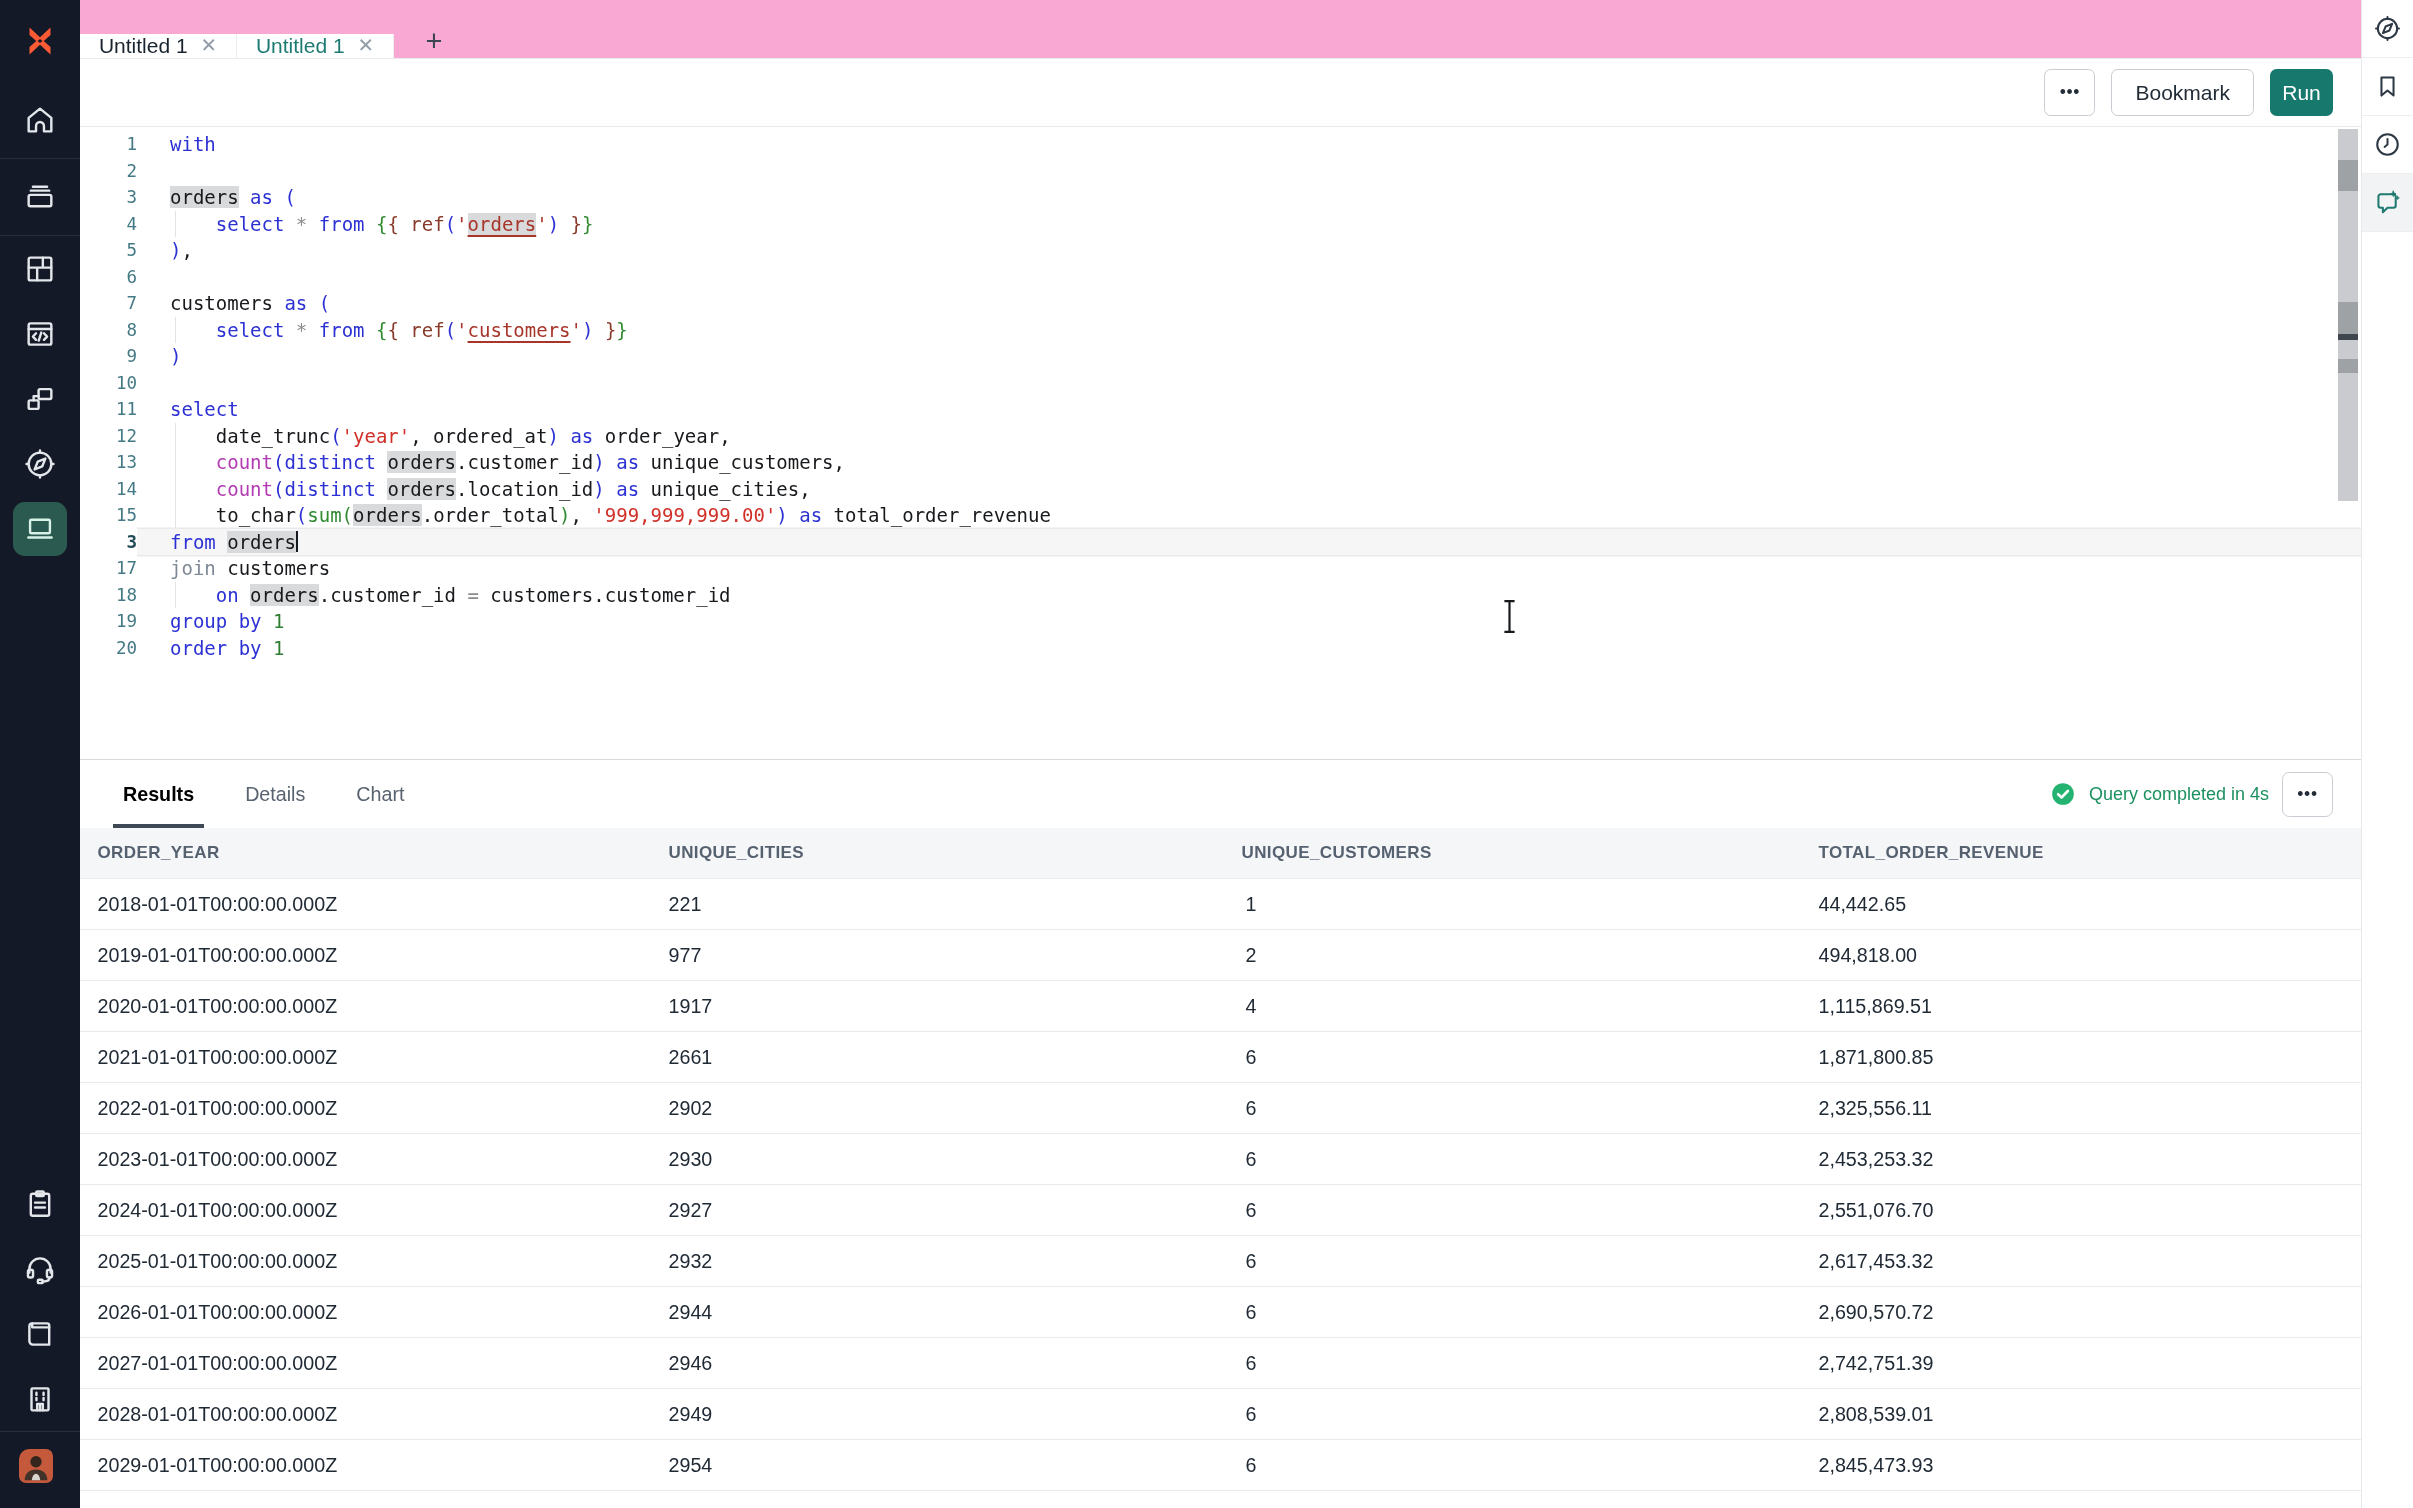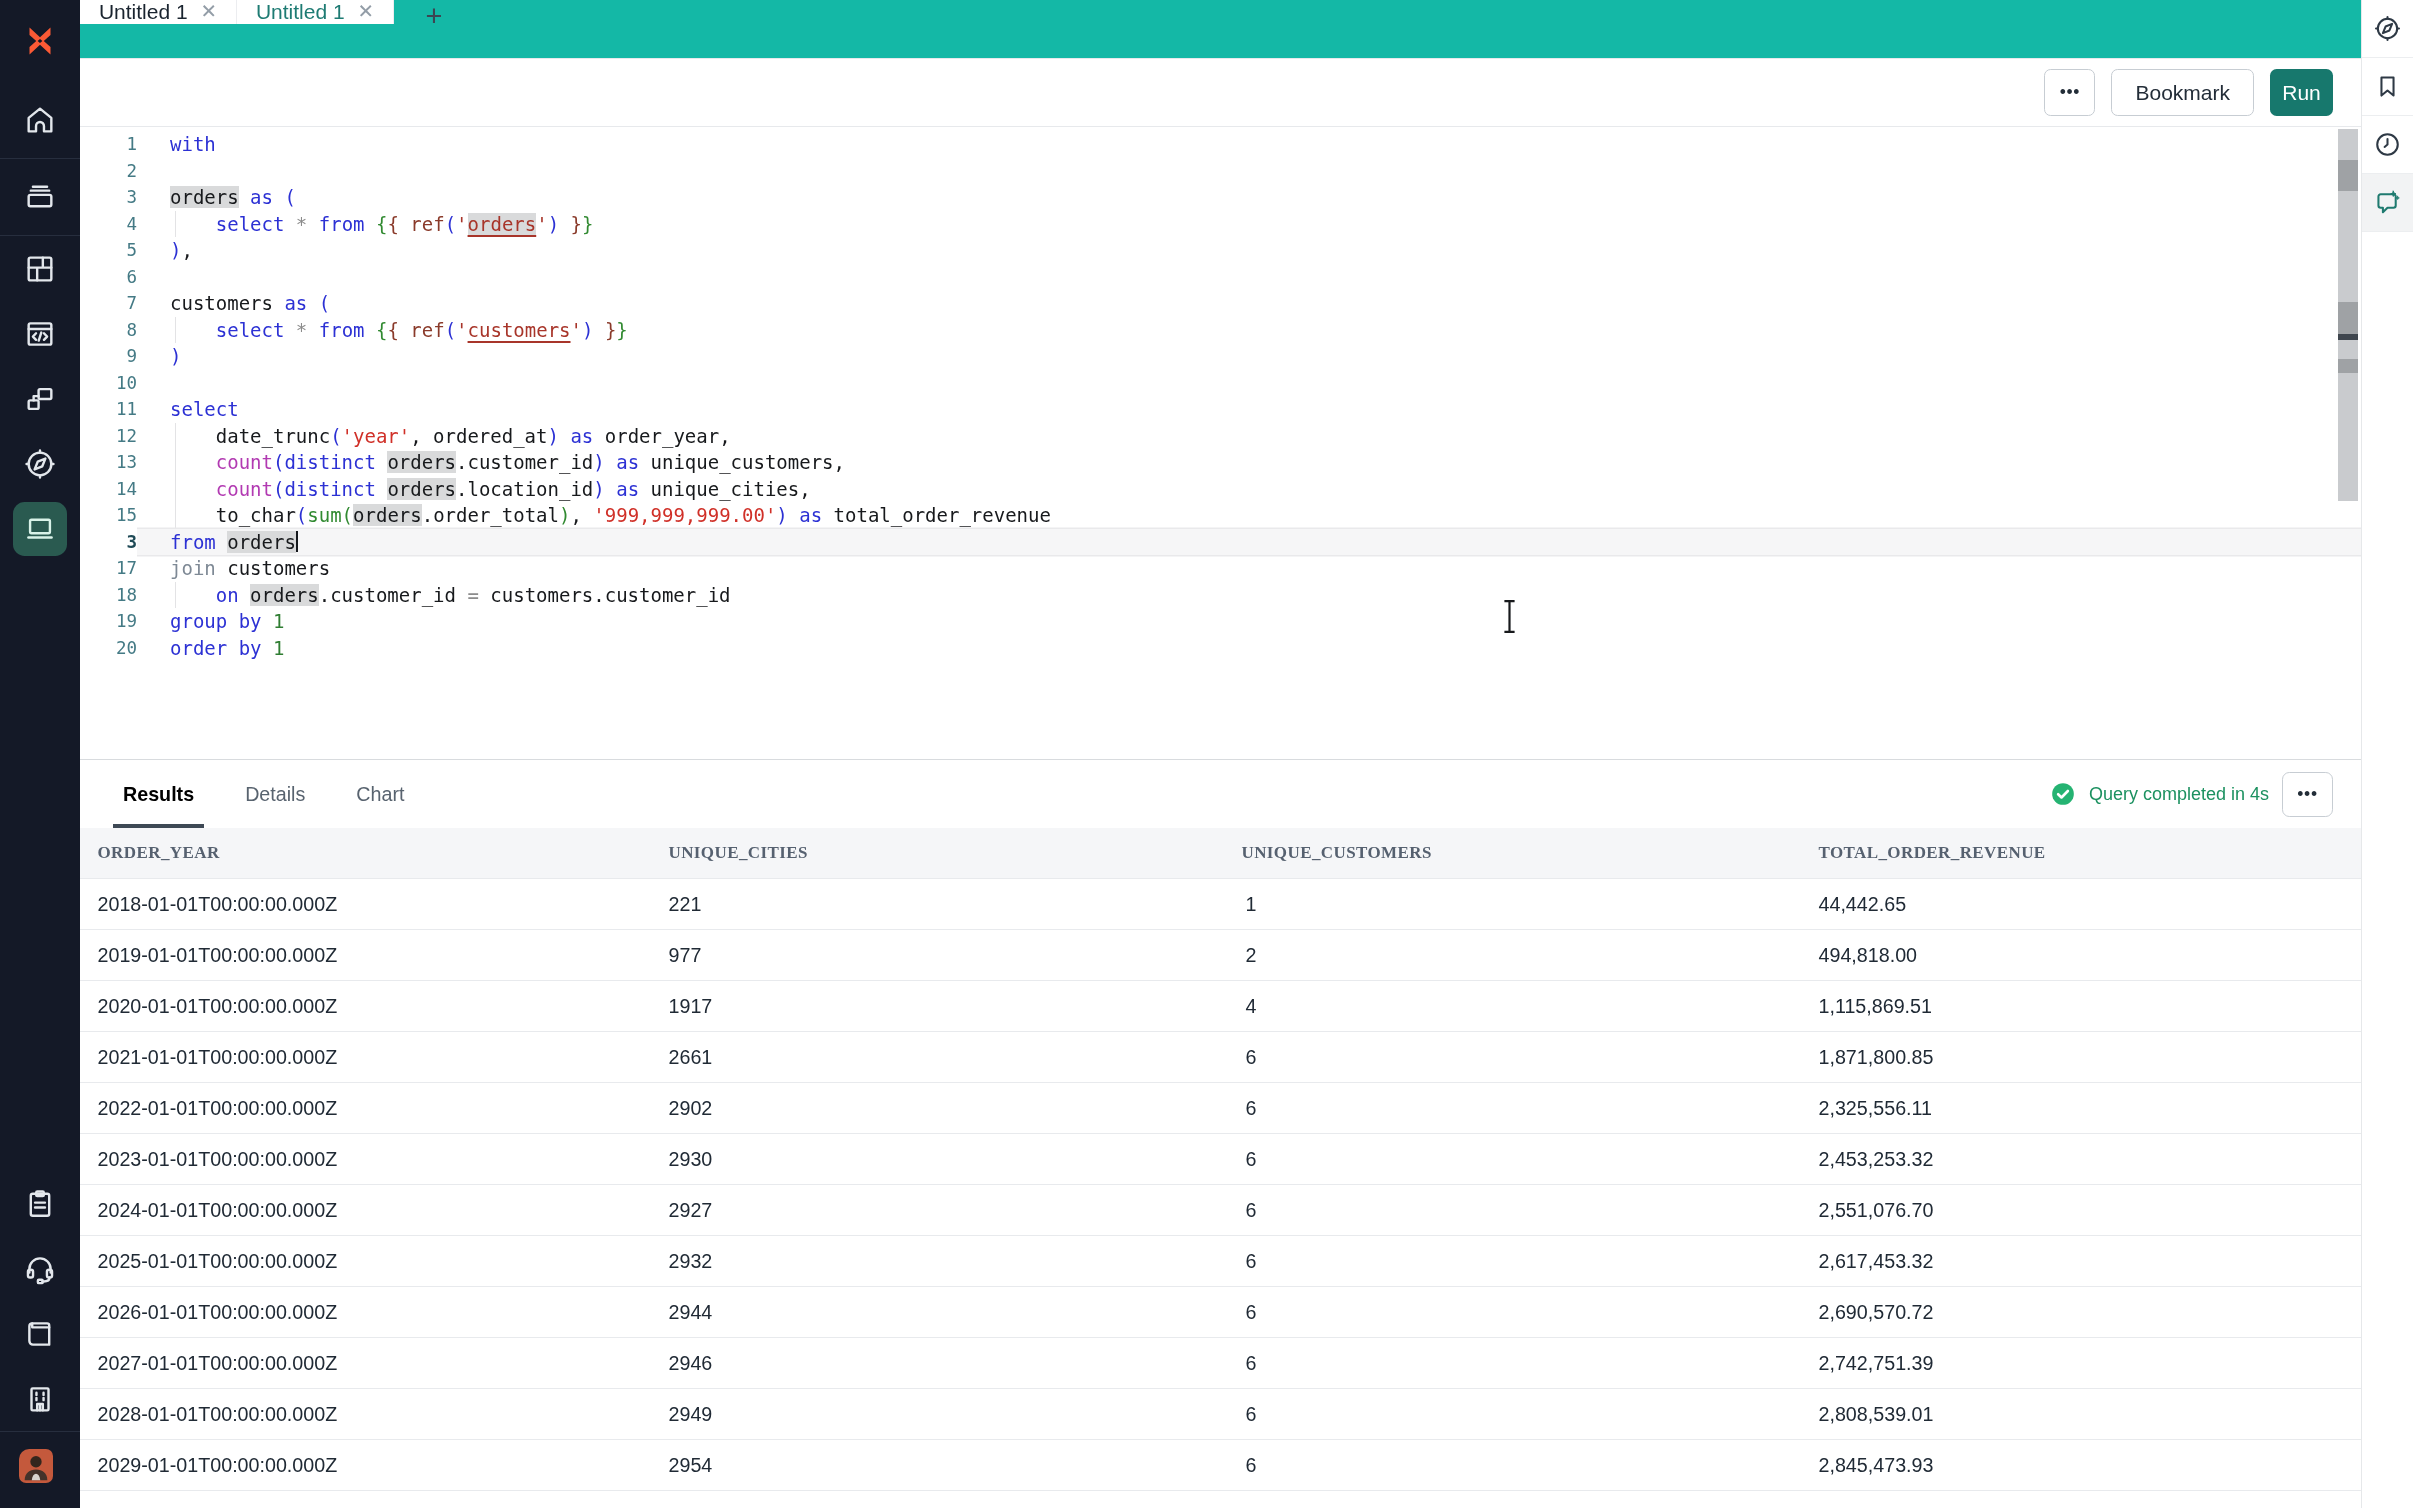--- a/index.html
+++ b/index.html
@@ -17,21 +17,21 @@
   .lr-reg { height:65px; }
   .rail-active-pill { width:54px; height:54px; border-radius:11.7px; background:#2a5a50;
     display:flex; align-items:center; justify-content:center; color:#d9f2e8; }
   .rail-active-pill svg { width:34px; height:34px; }
   .left-spacer { flex:1; }
   .avatar { width:42px; height:42px; border-radius:10.2px; overflow:hidden; }
 
   
   .main { width:2281px; display:flex; flex-direction:column; background:#fff; }
 
-  .tabbar { height:59px; display:flex; align-items:flex-start; border-bottom:1.5px solid #e7e9ec; background:#14b8a6; }
+  .tabbar { height:59px; display:flex; align-items:flex-end; border-bottom:1.5px solid #e7e9ec; background:#f9a8d4; }
   .wtab { width:157px; display:flex; align-items:center; justify-content:center; gap:13px;
     border-right:1.5px solid #ecedf0; font-size:21px; color:#1a242f; background:#fff; cursor:default; }
   .wtab .tab-close { color:#939da7; font-size:19.7px; line-height:1; }
   .wtab.alt { color:#1e7b73; }
   .new-tab { width:80px; display:flex; align-items:center; justify-content:center;
     font-size:29px; color:#3c4652; font-weight:300; }
 
   .toolbar { height:68px; border-bottom:1.5px solid #e7e9ec; display:flex; align-items:center;
     justify-content:flex-end; gap:16px; padding-right:28px; background:#fff; }
   .btn { height:47px; border:1.5px solid #c7cdd3; border-radius:6.6px; background:#fff;
@@ -78,21 +78,21 @@
   .rtab.active::after { content:''; position:absolute; left:-10.2px; right:-10.2px; bottom:0;
     height:4.4px; background:#3e4955; }
   .results-status { margin-left:auto; display:flex; align-items:center; gap:13px; padding-right:28px; }
   .status-text { font-size:18px; color:#1c9160; }
   .rmore { width:51px; height:45px; border:1.5px solid #c7cdd3; border-radius:7.3px; background:#fff;
     display:flex; align-items:center; justify-content:center; font-size:17.5px; color:#232d38; letter-spacing:0.7px; }
 
   .grid { flex:1; overflow:hidden; display:flex; flex-direction:column; }
   .grid-head { display:flex; height:51px; background:#f5f6f8; flex-shrink:0; border-bottom:1.5px solid #e8eaed; }
   .gh-cell { font-size:17px; font-weight:700; color:#566170; letter-spacing:0.4px;
-    display:flex; align-items:center; padding-left:17.5px;font-family:Liberation Serif, serif; }
+    display:flex; align-items:center; padding-left:17.5px; }
   .grow { display:flex; height:51px; border-bottom:1.5px solid #e8eaed; background:#fff; }
   .g-cell { font-size:19.7px; color:#202a35; display:flex; align-items:center; padding-left:17.5px; }
   .c0{width:571px;} .c1{width:577px;} .c2{width:573px;} .c3{flex:1;}
 
   
   .right-rail { width:52px; border-left:1.5px solid #e6e8ea; background:#fff; display:flex;
     flex-direction:column; flex-shrink:0; }
   .rr-item { height:58px; display:flex; align-items:center; justify-content:center;
     border-bottom:1.5px solid #eceef0; color:#2e3945; }
   .rr-item svg { width:29px; height:29px; }

